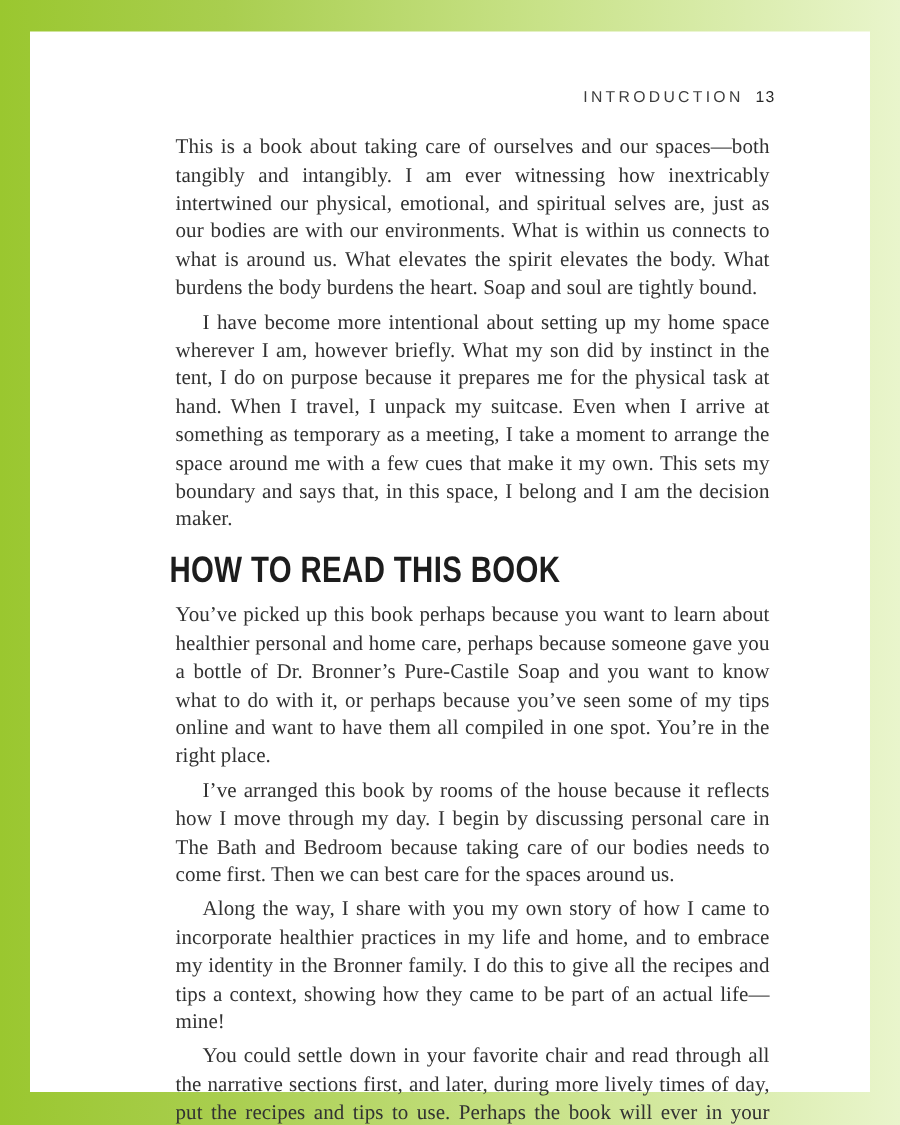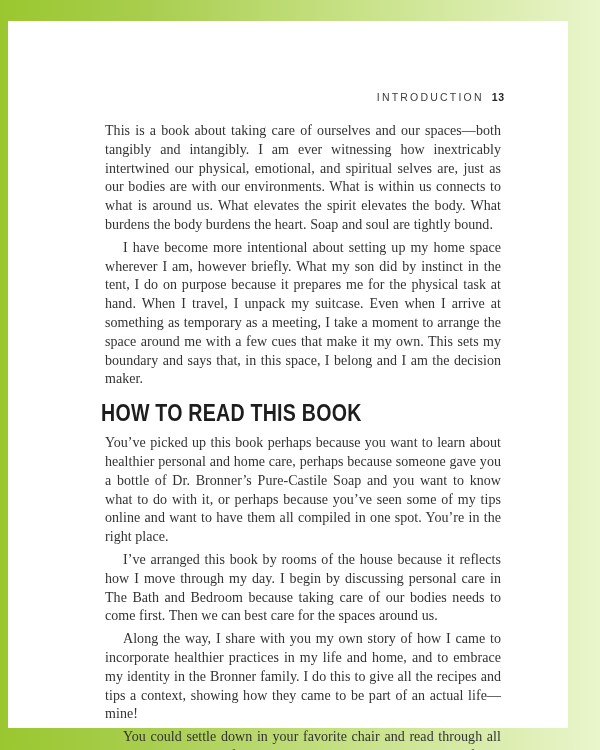--- a/index.html
+++ b/index.html
@@ -9,45 +9,44 @@
   body {
     width: 600px;
     height: 750px;
     position: relative;
     overflow: hidden;
     background: linear-gradient(90deg, #9AC72F 0%, #A9CE4F 25%, #C8E288 60%, #E9F5CC 100%);
     font-family: "Liberation Serif", serif;
   }
   .page {
     position: absolute;
-    left: 8px;
+    left: 20px;
     top: 21px;
     width: 560px;
     height: 707px;
     background: #ffffff;
     box-sizing: border-box;
     padding: 38px 63px 0 93px;
   }
   .running-header {
     display: flex;
     justify-content: flex-end;
     align-items: baseline;
     font-family: "Liberation Sans", sans-serif;
     font-size: 10.5px;
     letter-spacing: 2.2px;
     color: #3c3c3c;
     margin-bottom: 18px;
     line-height: 13px;
   }
   .running-header .page-number {
-    font-weight: 700;
+    font-weight: 400;
     margin-left: 8px;
     letter-spacing: 0.8px;
     color: #262626;
-    margin-top: 32px;
   }
   .bodytext p {
     margin: 4px;
     font-size: 14px;
     line-height: 18.8px;
     text-align: justify;
     color: #323232;
     letter-spacing: 0.05px;
     hyphens: auto;
     -webkit-hyphens: auto;

